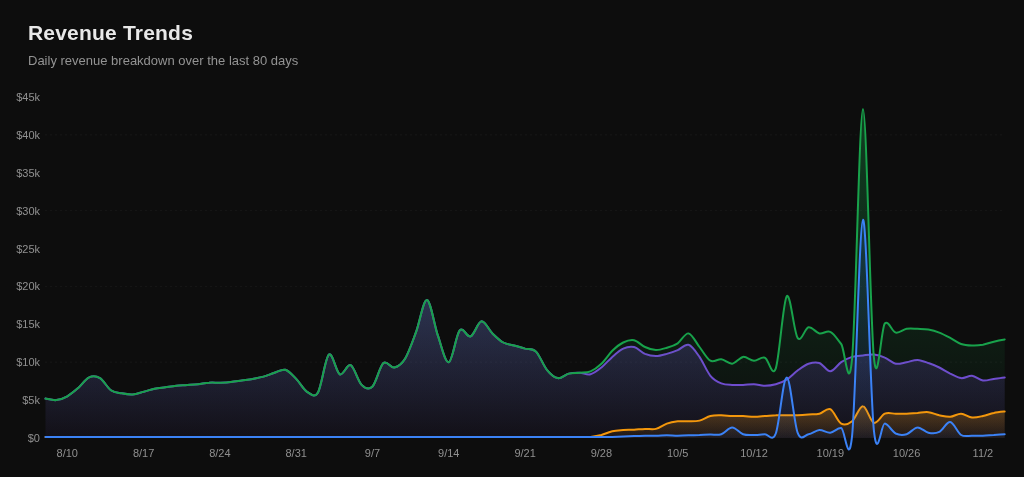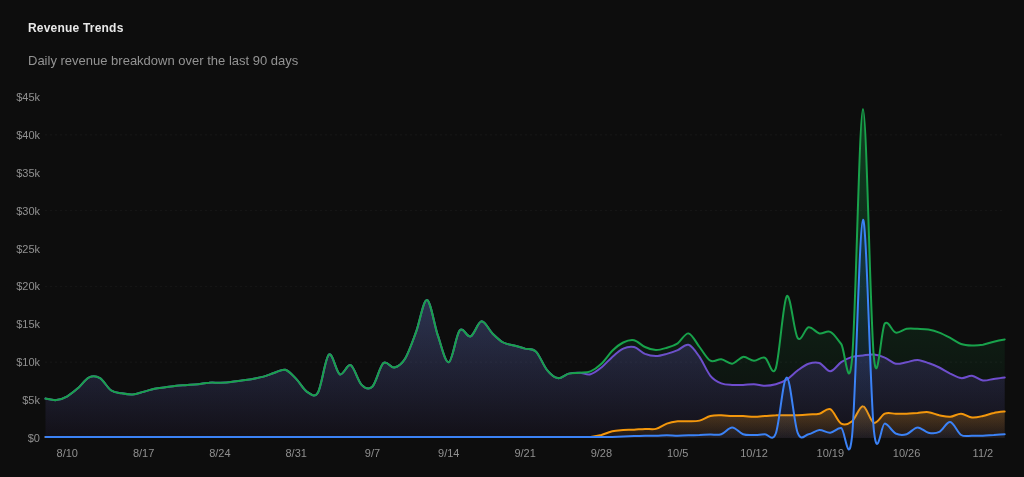--- a/index.html
+++ b/index.html
@@ -1,25 +1,25 @@
 <!DOCTYPE html>
 <html><head>
 <meta charset="utf-8">
 <style>
   html,body{margin:0;padding:0;width:1024px;height:477px;background:#0d0d0d;overflow:hidden}
   body{font-family:"Liberation Sans",sans-serif;position:relative}
-  .title{position:absolute;left:28px;top:21px;font-size:12px;font-weight:600;color:#e8e8e8;letter-spacing:.2px}
+  .title{position:absolute;left:28px;top:21px;font-size:21px;font-weight:600;color:#e8e8e8;letter-spacing:.2px}
   .subtitle{position:absolute;left:28px;top:53px;font-size:13px;color:#939393}
   svg{position:absolute;left:0;top:0;display:block}
 </style>
 </head>
 <body>
 
 <div class="title">Revenue Trends</div>
-<div class="subtitle">Daily revenue breakdown over the last 90 days</div>
+<div class="subtitle">Daily revenue breakdown over the last 80 days</div>
 <svg id="chart" width="1024" height="477">
     <defs>
       <linearGradient id="grad-purple" gradientUnits="userSpaceOnUse" x1="0" y1="300.044" x2="0" y2="438">
         <stop offset="0%" stop-color="#7448d6" stop-opacity="0.33"></stop>
         <stop offset="100%" stop-color="#7448d6" stop-opacity="0.05"></stop>
       </linearGradient>
       <linearGradient id="grad-green" gradientUnits="userSpaceOnUse" x1="0" y1="109.02800000000002" x2="0" y2="438">
         <stop offset="0%" stop-color="#18a24b" stop-opacity="0.34"></stop>
         <stop offset="100%" stop-color="#18a24b" stop-opacity="0"></stop>
       </linearGradient>

